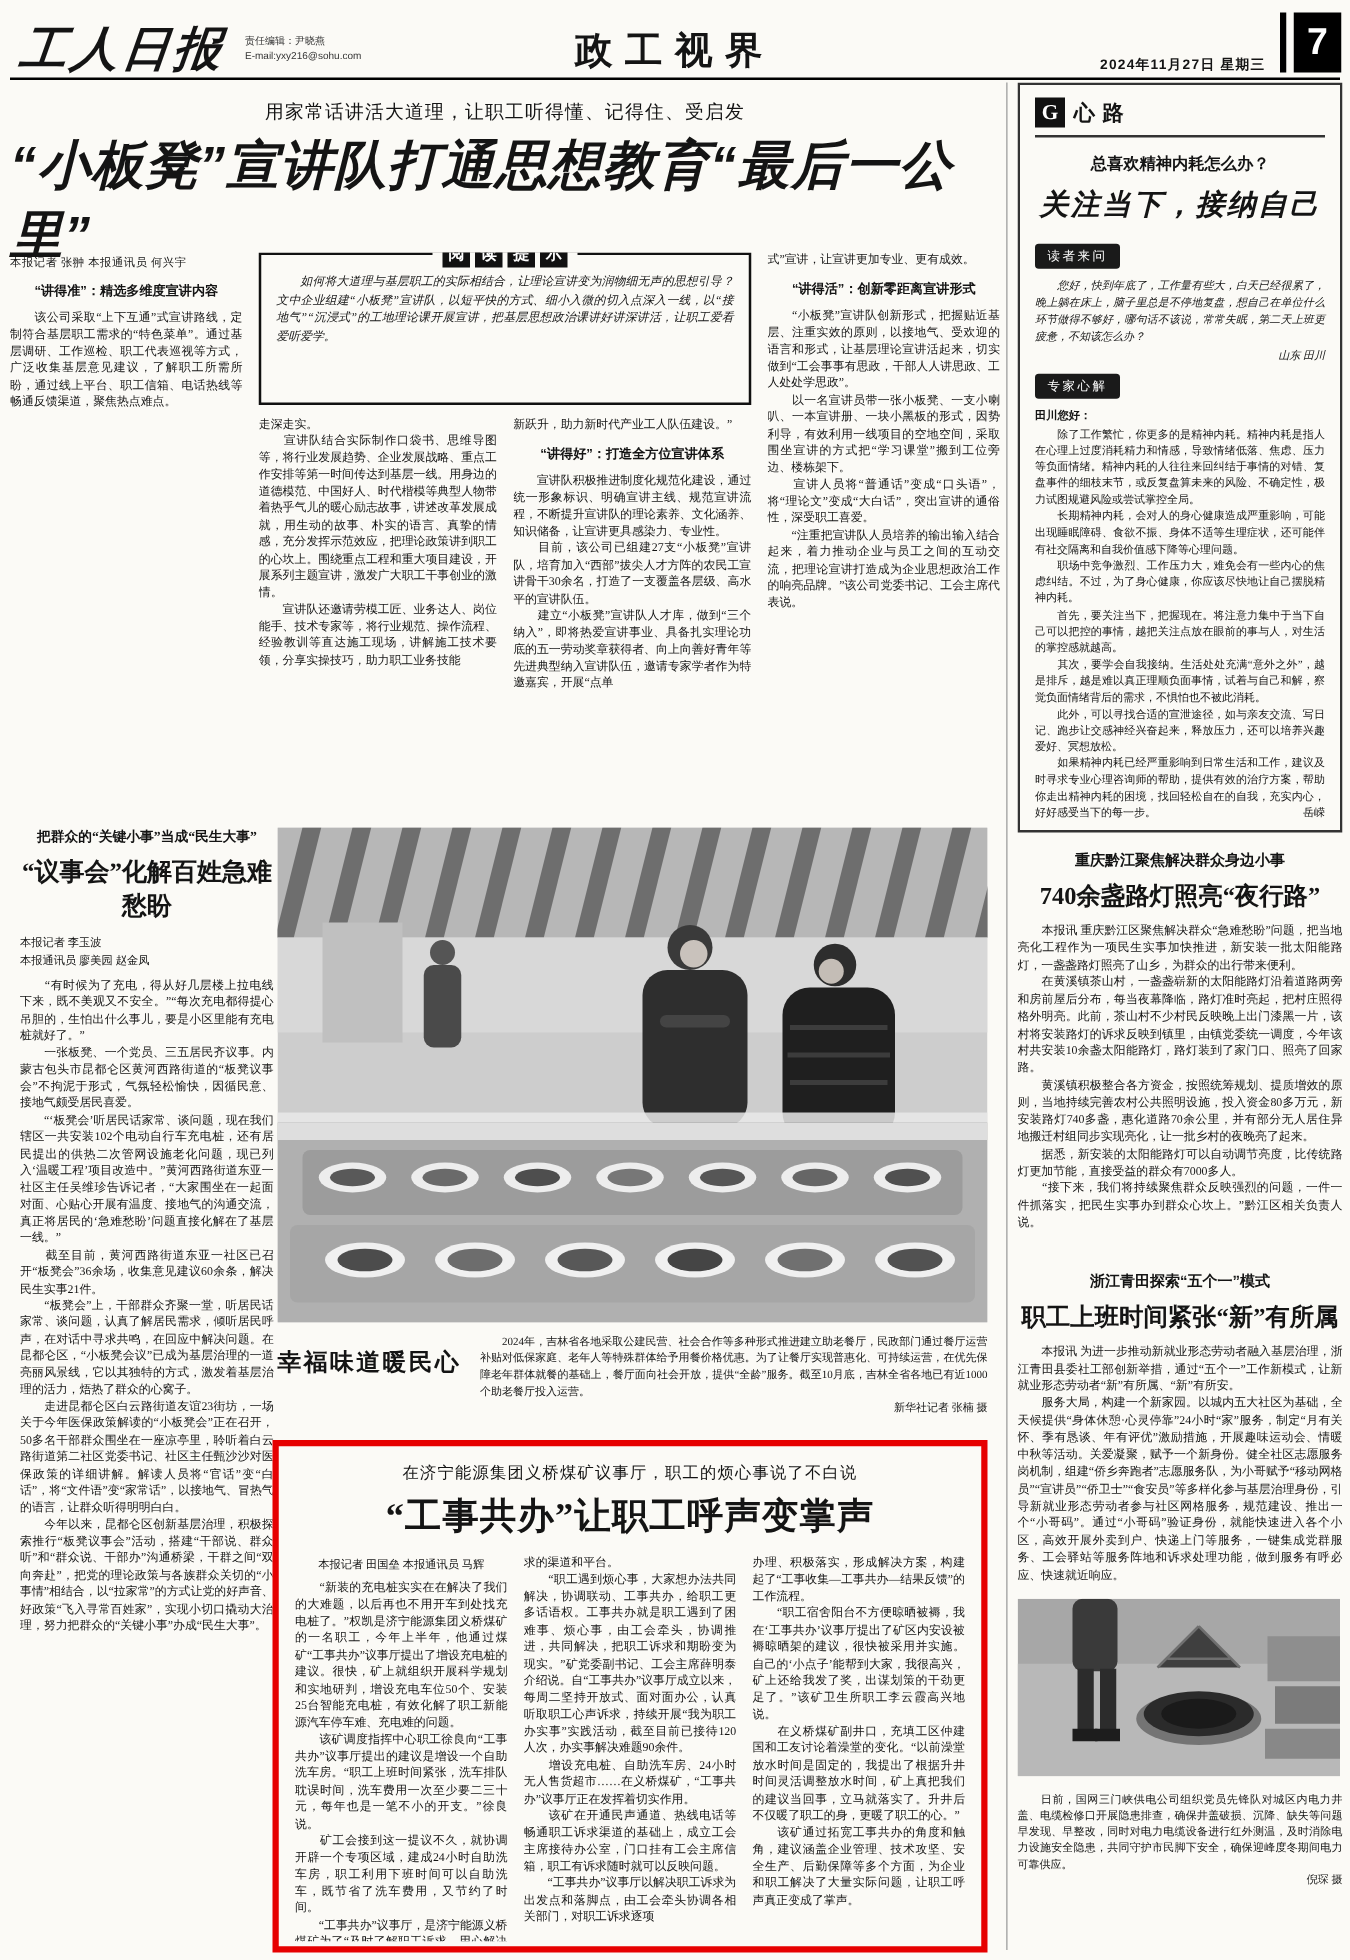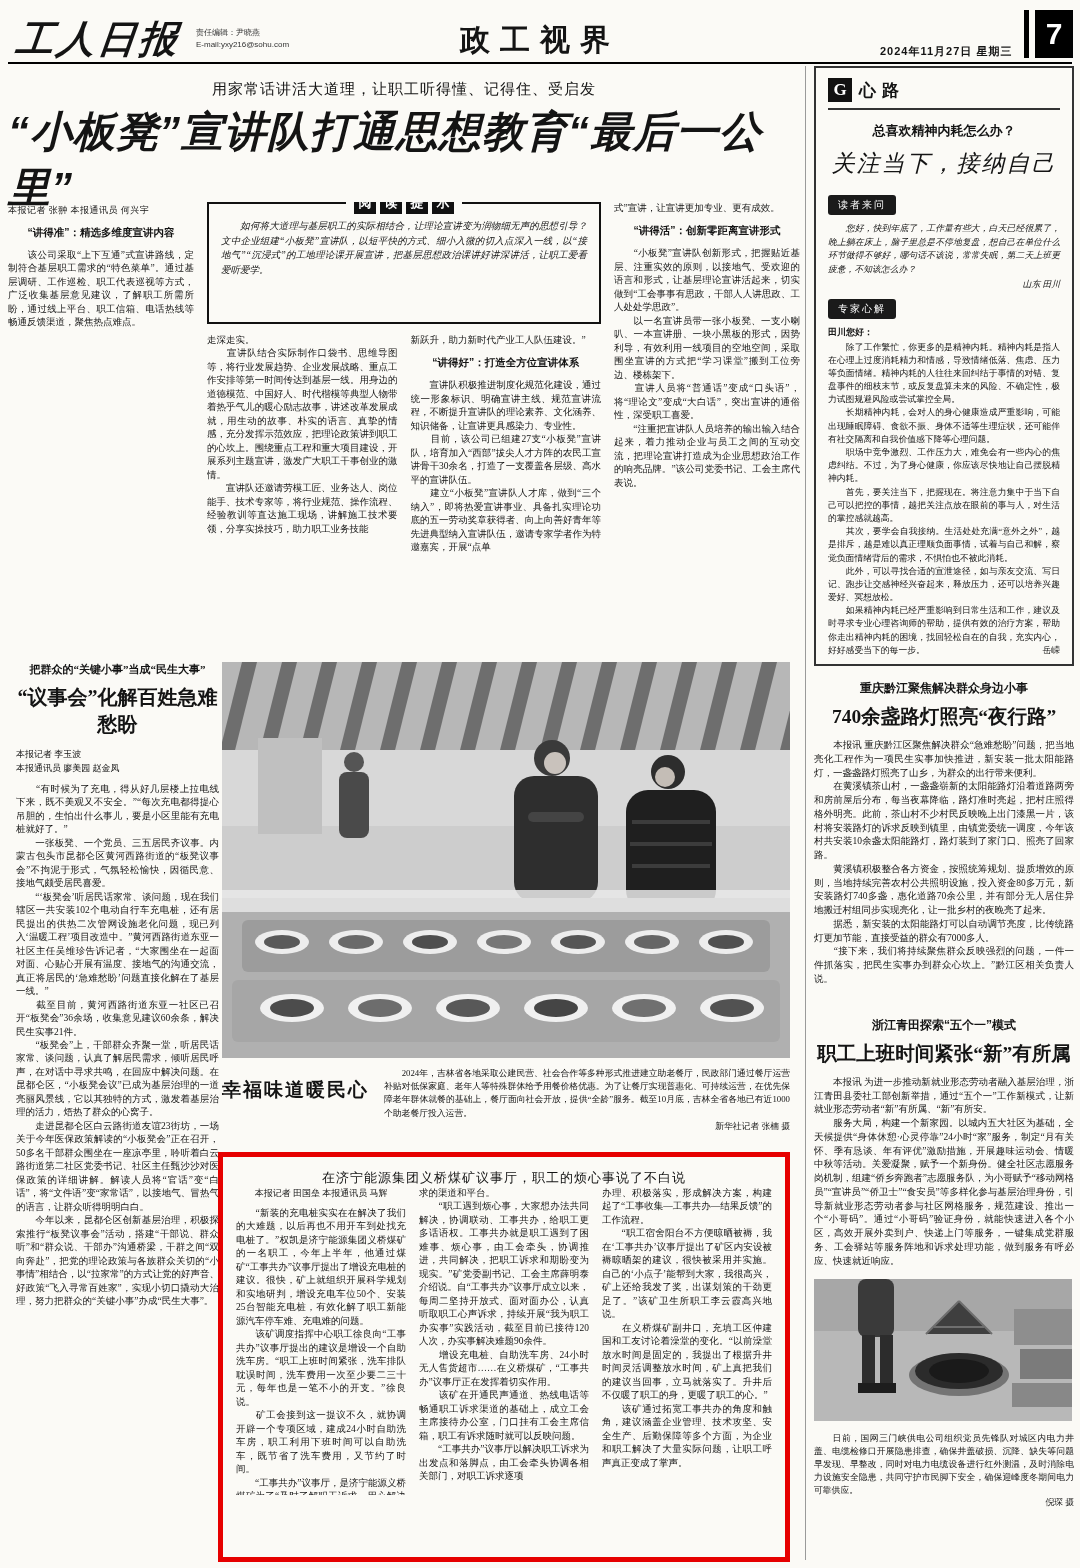--- a/index.html
+++ b/index.html
@@ -68,21 +68,21 @@
   .sb-divider { left:805px; top:66px; width:1px; height:1494px; background:#9a9a9a; }
   .sidebar { left:814px; top:66px; width:260px; height:1496px; overflow:hidden; }
   .xinlu { border:2px solid #333; padding:10px 12px; height:600px; position:relative;
            overflow:hidden; margin-bottom:14px; background:#fbfaf6; }
   .xl-header { display:flex; align-items:center; gap:7px; padding-bottom:6px;
                border-bottom:2px solid #333; margin-bottom:12px; }
   .g-block { width:24px; height:24px; background:#111; color:#fff; display:flex; align-items:center;
              justify-content:center; font-size:17px; font-weight:bold; }
   .xl-name { font-size:17px; font-weight:900; letter-spacing:6px; }
   .xl-kicker { text-align:center; font-size:13px; font-weight:bold; margin:8px 0; }
-  .xl-headline { text-align:center; font-size:23px; font-weight:400; font-style:italic;
+  .xl-headline { text-align:center; font-size:23px; font-weight:700; font-style:italic;
                  letter-spacing:2px; margin-bottom:13px; }
   .tag { display:inline-block; background:#1a1a1a; color:#fff; font-size:10px; padding:3px 10px;
          border-radius:3px; margin:3px 0 7px; letter-spacing:2px; }
   .xl-letter { font-size:8.8px; line-height:1.55; font-style:italic; text-align:justify; white-space:pre-line; }
   .xl-sign { text-align:right; font-size:8.8px; font-style:italic; margin:2px 0 5px; }
   .xl-salute { font-size:9px; font-weight:bold; margin-bottom:2px; }
   .xl-reply { font-size:8.8px; line-height:1.5; text-align:justify; white-space:pre-line;
               max-height:320px; overflow:hidden; }
   .xl-sign2 { position:absolute; right:12px; bottom:7px; font-size:8.8px; background:#fbfaf6; padding-left:6px; }
   .sb-kicker { text-align:center; font-size:12px; font-weight:bold; }
@@ -252,20 +252,21 @@
     <div class="photo1-title sans">幸福味道暖民心</div>
     <div style="flex:1">
       <div class="cap-body">　　2024年，吉林省各地采取公建民营、社会合作等多种形式推进建立助老餐厅，民政部门通过餐厅运营补贴对低保家庭、老年人等特殊群体给予用餐价格优惠。为了让餐厅实现普惠化、可持续运营，在优先保障老年群体就餐的基础上，餐厅面向社会开放，提供“全龄”服务。截至10月底，吉林全省各地已有近1000个助老餐厅投入运营。</div>
       <div class="cap-credit">新华社记者 张楠 摄</div>
     </div>
   </div>
 </div>
 
 <div class="abs redbox">
   <div class="rb-kicker">在济宁能源集团义桥煤矿议事厅，职工的烦心事说了不白说</div>
+  <div class="rb-headline">“工事共办”让职工呼声变掌声</div>
   <div class="rb-cols">
     <div>
       <div class="rb-byline">本报记者 田国垒 本报通讯员 马辉</div>
       <div class="bt">　　“新装的充电桩实实在在解决了我们的大难题，以后再也不用开车到处找充电桩了。”权凯是济宁能源集团义桥煤矿的一名职工，今年上半年，他通过煤矿“工事共办”议事厅提出了增设充电桩的建议。很快，矿上就组织开展科学规划和实地研判，增设充电车位50个、安装25台智能充电桩，有效化解了职工新能源汽车停车难、充电难的问题。
 　　该矿调度指挥中心职工徐良向“工事共办”议事厅提出的建议是增设一个自助洗车房。“职工上班时间紧张，洗车排队耽误时间，洗车费用一次至少要二三十元，每年也是一笔不小的开支。”徐良说。
 　　矿工会接到这一提议不久，就协调开辟一个专项区域，建成24小时自助洗车房，职工利用下班时间可以自助洗车，既节省了洗车费用，又节约了时间。
 　　“工事共办”议事厅，是济宁能源义桥煤矿为了“及时了解职工诉求、用心解决职工难题”，于2023年11月设立的一个畅通职工诉</div>
     </div>
     <div>
       <div class="bt">求的渠道和平台。

